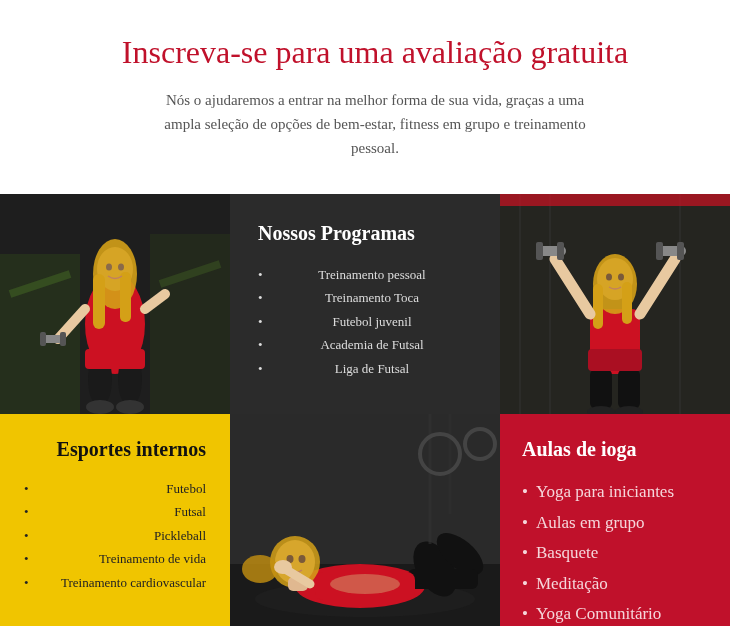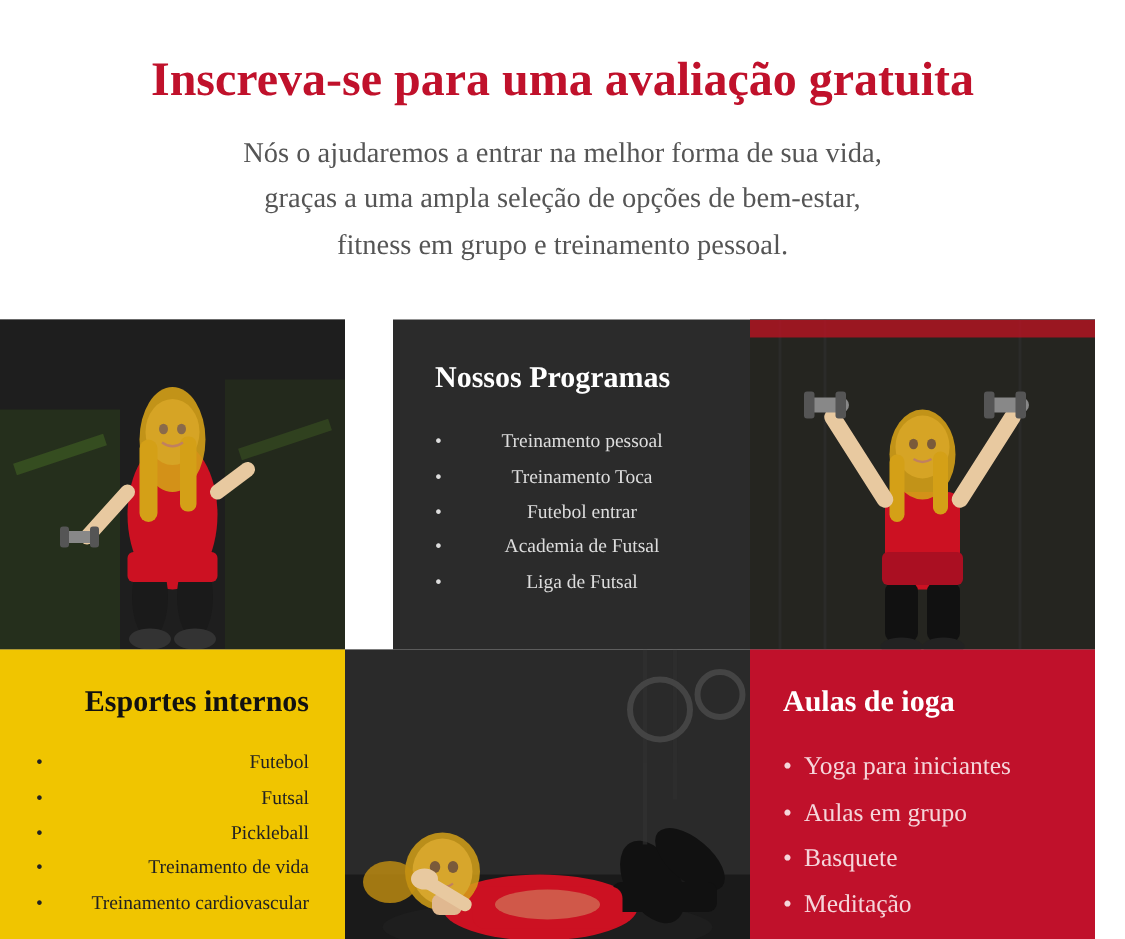--- a/index.html
+++ b/index.html
@@ -19,28 +19,28 @@
     
     .header-section {
       text-align: center;
       padding: 32px 80px 24px;
       background: #fff;
     }
 
     .main-title {
       font-family: 'Georgia', serif;
       font-size: 32px;
-      font-weight: bold;
+      font-weight: normal;
       color: #c0112b;
       line-height: 1.25;
       margin-bottom: 16px;
     }
 
     .subtitle {
-      font-size: 19px;
+      font-size: 15px;
       color: #555;
       line-height: 1.6;
       max-width: 440px;
       margin: 0 auto;
     }
 
     
     .grid-section {
       display: grid;
       grid-template-columns: 230px 270px 230px;
@@ -61,21 +61,20 @@
       background: #2a2a2a;
     }
 
     
     .cell-top-center {
       background: #2b2b2b;
       padding: 28px 28px;
       display: flex;
       flex-direction: column;
       justify-content: flex-start;
-      margin-left: 32px;
     }
 
     .cell-top-center .section-title {
       font-size: 20px;
       font-weight: bold;
       color: #fff;
       margin-bottom: 18px;
     }
 
     .cell-top-center ul {
@@ -274,21 +273,21 @@
           <path d="M108 82 Q115 87 122 82" stroke="#c08060" stroke-width="1.5" fill="none"></path>
         </svg>
       </div>
     </div>
 
     <div class="cell cell-top-center">
       <h2 class="section-title">Nossos Programas</h2>
       <ul>
         <li>Treinamento pessoal</li>
         <li>Treinamento Toca</li>
-        <li>Futebol entrar</li>
+        <li>Futebol juvenil</li>
         <li>Academia de Futsal</li>
         <li>Liga de Futsal</li>
       </ul>
     </div>
 
     <div class="cell cell-top-right">
       <div class="woman2-bg">
         <svg width="230" height="220" viewBox="0 0 230 220" xmlns="http://www.w3.org/2000/svg">
           <rect width="230" height="220" fill="#1c1c1c"></rect>
 

